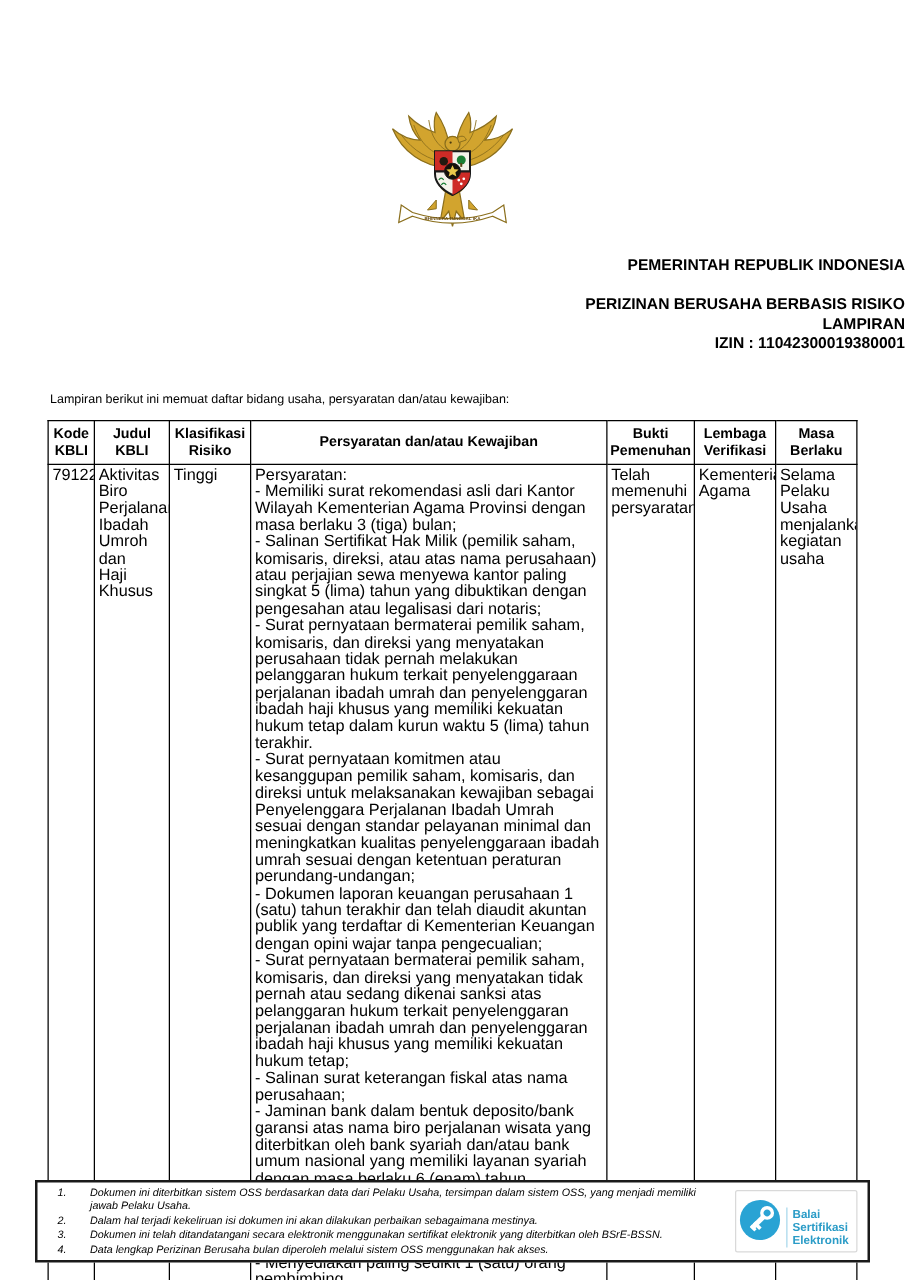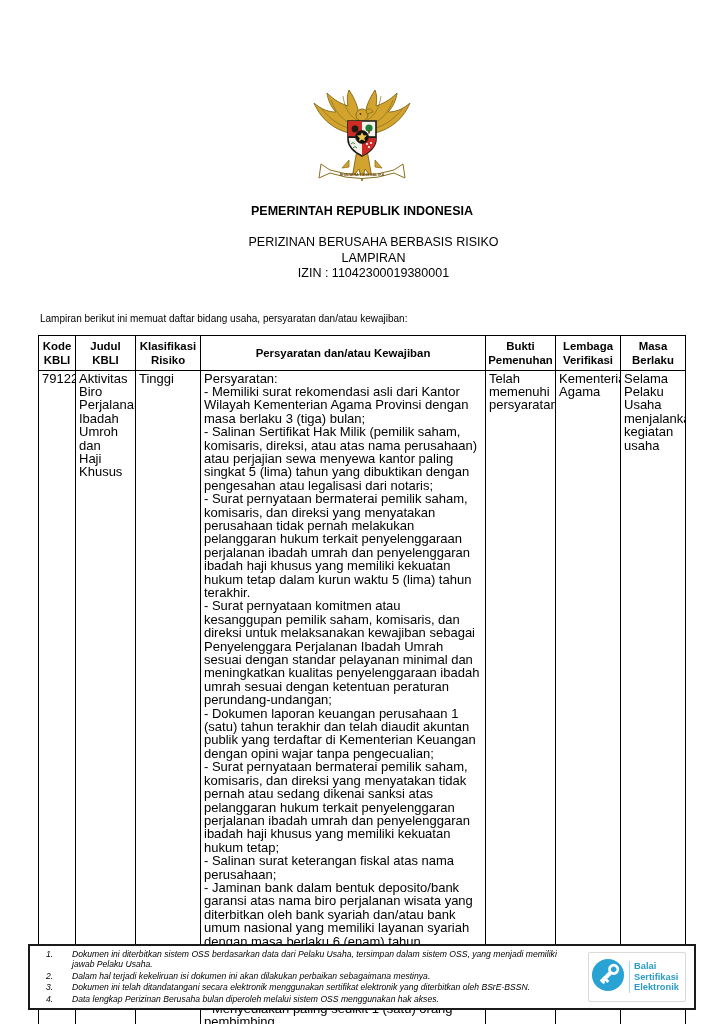--- a/index.html
+++ b/index.html
@@ -7,24 +7,24 @@
   .page {
     position: relative;
     width: 724px;
     height: 1024px;
     background: #fff;
     color: #000;
     font-family: "Liberation Sans", "DejaVu Sans", sans-serif;
     overflow: hidden;
   }
   .emblem-wrap { width: 106px; margin: 88px auto 0 auto; }
-  .title-block { text-align: center; }
+  .title-block { text-align: right; }
   .doc-title { margin-top: 14px; font-size: 12.5px; font-weight: bold; line-height: 15px; }
   .doc-subtitle-group { margin-top: 16px; }
-  .doc-subtitle, .doc-lampiran, .doc-izin { font-size: 12.5px; font-weight: normal; line-height: 15.5px; padding-left: 23px; }
+  .doc-subtitle, .doc-lampiran, .doc-izin { font-size: 12.5px; font-weight: bold; line-height: 15.5px; padding-left: 23px; }
   .intro { margin: 31px 0 0 40px; font-size: 10px; }
   table.kbli {
     margin: 11px 0 0 38px;
     border-collapse: collapse;
     table-layout: fixed;
     width: 647px;
   }
   table.kbli th, table.kbli td {
     border: 1.6px solid #000;
     vertical-align: top;
@@ -79,21 +79,21 @@
     font-style: italic;
     line-height: 10.6px;
   }
   .bsre-logo {
     width: 98px;
     height: 50px;
     border: 1px solid #d9d9d9;
     border-radius: 2px;
     background: #fff;
     display: flex;
-    align-items: center;
+    align-items: flex-end;
     padding: 3px 2px;
     flex: none;
   }
   .bsre-icon { flex: none; margin-right: 4px; }
   .bsre-text {
     border-left: 1px solid #a8d8ec;
     padding-left: 4px;
     font-size: 9.3px;
     font-weight: bold;
     line-height: 10.6px;

